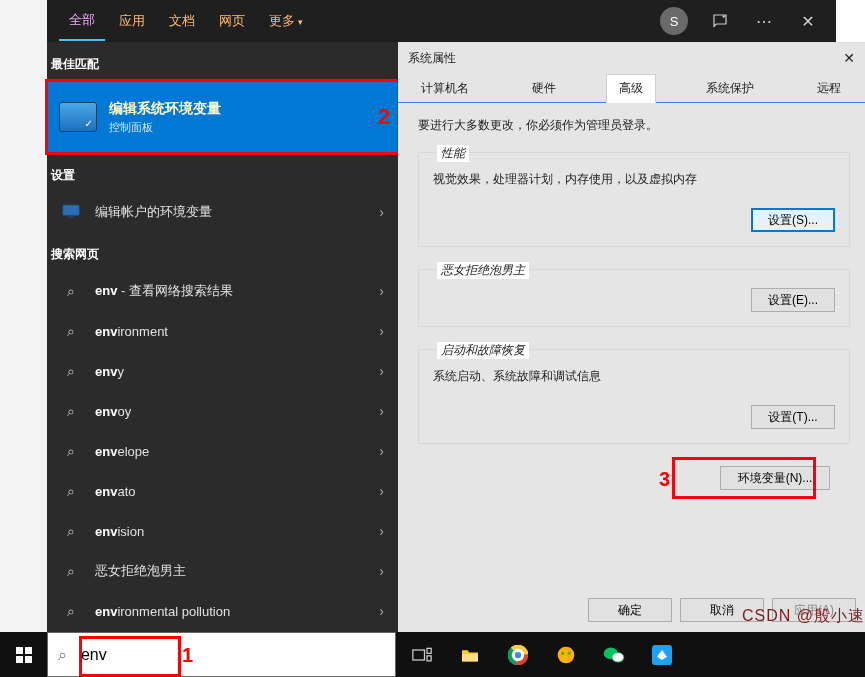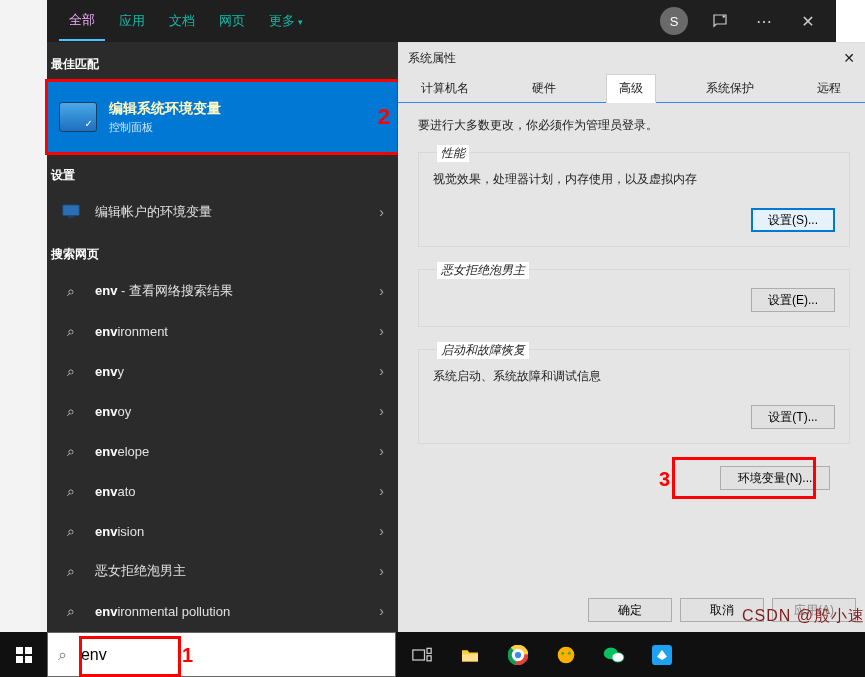--- a/index.html
+++ b/index.html
@@ -29,21 +29,21 @@
     align-items: center;
     height: 42px;
     background: #1f1f1f;
     padding: 0 12px;
     gap: 4px;
     position: relative;
   }
   .search-tab {
     padding: 10px 10px;
     font-size: 13px;
-    color: #14b8a6;
+    color: #fdba74;
     cursor: pointer;
   }
   .search-tab.active {
     color: #f0abfc;
     border-bottom: 2px solid #4cc2ff;
   }
   .search-tab .caret { font-size: 9px; margin-left: 3px; }
   .search-top-icons {
     position: absolute;
     top: 0; right: -438px; 

